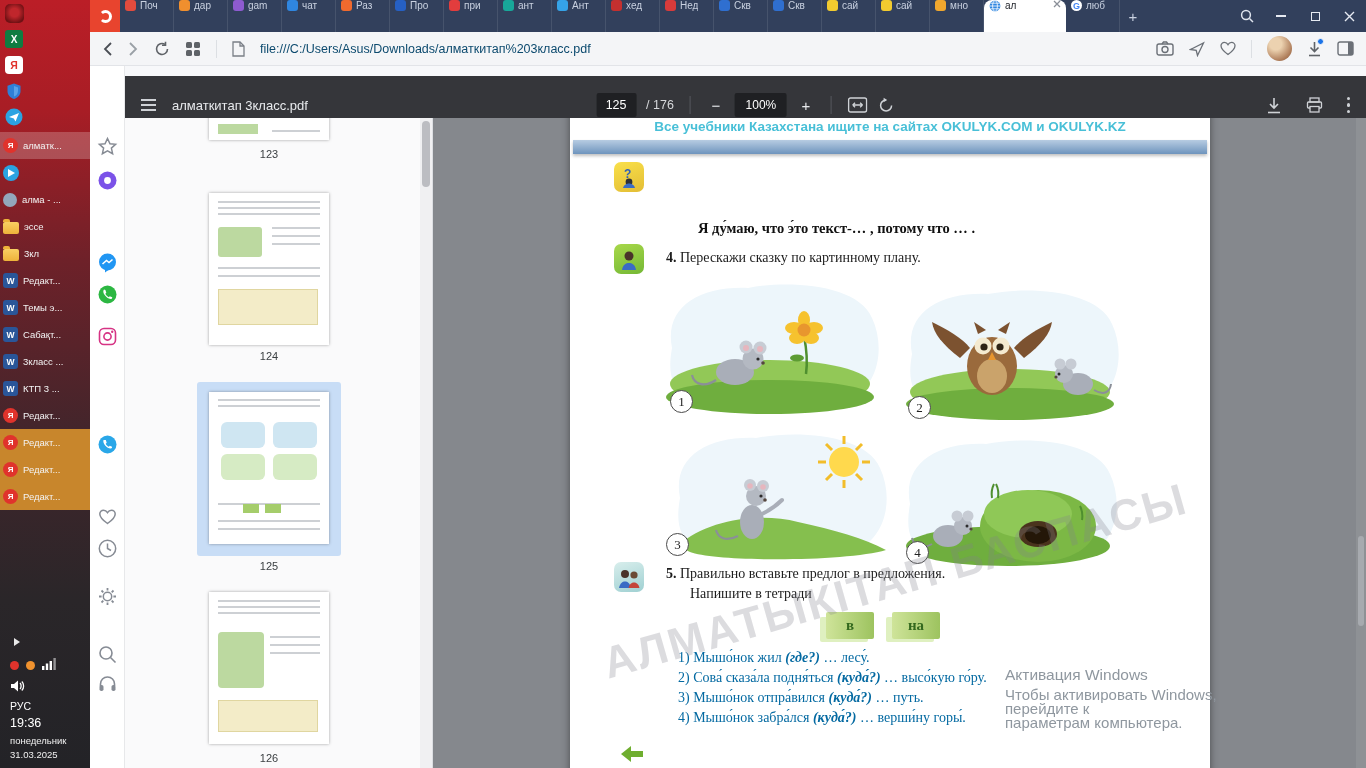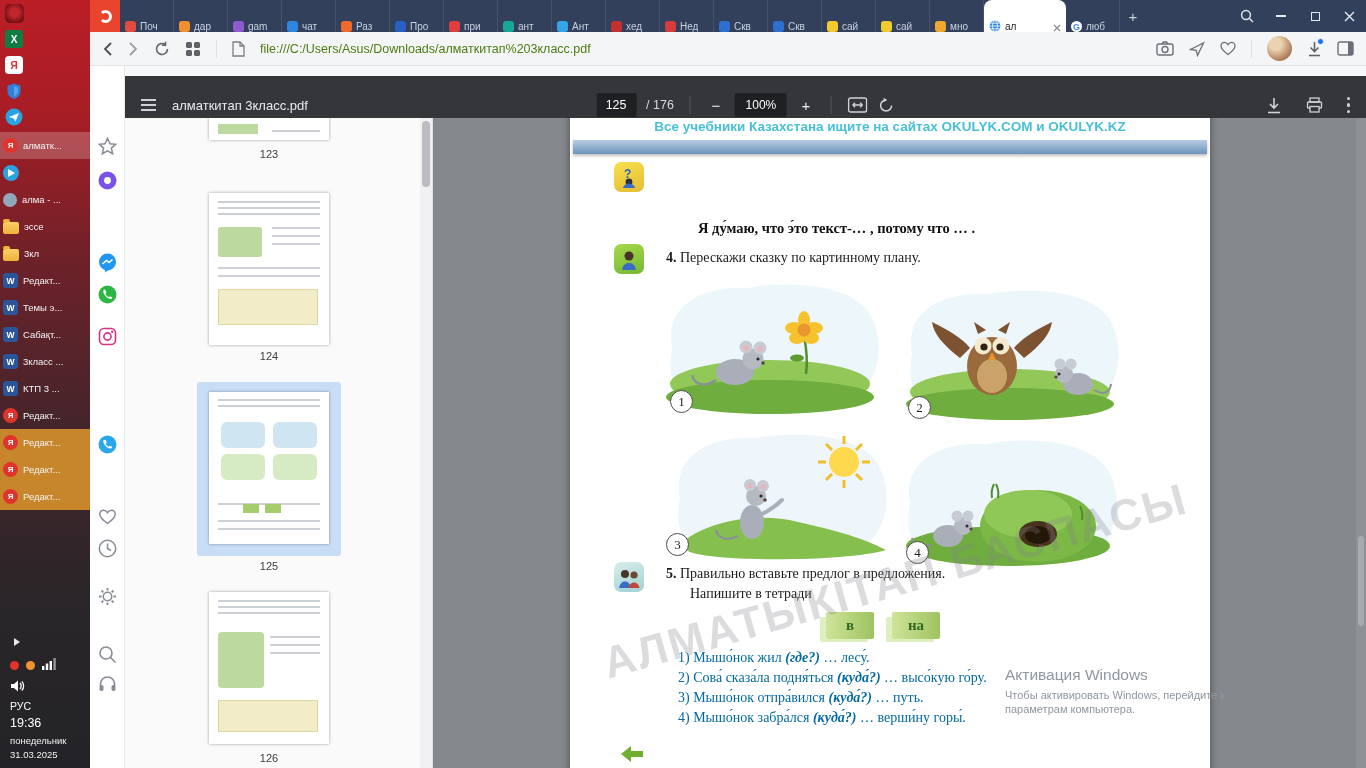--- a/index.html
+++ b/index.html
@@ -33,40 +33,40 @@
 .tb-time{font-size:12.5px;margin-bottom:4px}
 .tb-wd,.tb-date{font-size:9.5px;line-height:14px;color:#f0f0f0}
 
 
 #browser{position:absolute;left:90px;top:0;width:1276px;height:768px;background:#fff}
 
 
 #tabbar{position:absolute;left:0;top:0;width:1276px;height:32px;background:#32405c;display:flex;align-items:center}
 .ylogo{width:30px;height:32px;background:#e8442e;display:flex;align-items:center;justify-content:center;flex:none}
 .ylogo i{display:block;width:13px;height:13px;border:3px solid #fff;border-left-color:transparent;border-radius:50%}
-.tab{height:32px;width:54px;display:flex;align-items:flex-end;gap:4px;padding:0 5px;color:#c9d1e0;font-size:10px;border-right:1px solid rgba(255,255,255,.10);overflow:hidden;flex:none;cursor:default}
+.tab{height:32px;width:54px;display:flex;align-items:flex-start;gap:4px;padding:0 5px;color:#c9d1e0;font-size:10px;border-right:1px solid rgba(255,255,255,.10);overflow:hidden;flex:none;cursor:default}
 .fav{width:11px;height:11px;border-radius:3px;flex:none}
 .tab.active{background:#fff;color:#20232a;width:82px;border-radius:8px 8px 0 0;border-right:none}
 .tlbl{white-space:nowrap;overflow:hidden}
 .tab-x{margin-left:auto;flex:none}
 .f0{background:#e24b3d}.f1{background:#f08f2e}.f2{background:#8e5bd0}.f3{background:#2f86e0}
 .f4{background:#f06a2e}.f5{background:#2660c4}.f6{background:#e23d3d}.f7{background:#18a89a}
 .f8{background:#35a3e8}.f9{background:#c4302f}.f10{background:#d83b3b}.f11{background:#2f6fd0}
 .f12{background:#2f6fd0}.f13{background:#f2cb2f}.f14{background:#f2cb2f}.f15{background:#f0a72e}
 .f17{background:#fff;color:#4285f4;font-size:9px;font-weight:bold;display:flex;align-items:center;justify-content:center;border-radius:50%}
 .newtab{width:26px;height:32px;color:#c9d1e0;font-size:15px;display:flex;align-items:center;justify-content:center;flex:none}
 .tabbar-right{margin-left:auto;display:flex;align-items:center;height:32px}
 .tsearch{width:34px;height:32px;display:flex;align-items:center;justify-content:center}
 .winbtn{width:34px;height:32px;display:flex;align-items:center;justify-content:center}
 .wmin{width:10px;height:2px;background:#e6eaf2}
 .wmax{width:9px;height:9px;border:1.4px solid #e6eaf2}
 
 
 #navbar{position:absolute;left:0;top:32px;width:1276px;height:34px;background:#f4f5f7;border-bottom:1px solid #e2e4e8;display:flex;align-items:center;padding:0 12px;gap:15px}
-.url{font-size:12.5px;color:#4d7c0f;white-space:nowrap}
+.url{font-size:12.5px;color:#0c4a6e;white-space:nowrap}
 .nav-right{margin-left:auto;display:flex;align-items:center;gap:15px}
 .vsep{width:1px;height:18px;background:#dcdfe3}
 .avatar{width:25px;height:25px;border-radius:50%;background:radial-gradient(circle at 35% 32%,#ecd2b0 25%,#b07f5c 70%,#7c5236);flex:none}
 .dlwrap{position:relative}
 .dlwrap .dot{position:absolute;right:-2px;top:-3px;width:7px;height:7px;border-radius:50%;background:#1a73e8;border:1.5px solid #f4f5f7}
 
 
 #sidebar{position:absolute;left:0;top:66px;width:35px;height:702px;background:#fff;border-right:1px solid #e7e8ea}
 .sbi{position:absolute;left:7px;width:21px;height:21px}
 
@@ -123,21 +123,21 @@
 .prep{position:relative;width:48px;height:27px}
 .prep::before{content:"";position:absolute;left:-6px;top:5px;width:48px;height:25px;background:#dff0c0;border-radius:2px}
 .prep .fface{position:absolute;inset:0;background:linear-gradient(90deg,#cfe49a,#9dc35f);display:flex;align-items:center;justify-content:center;font-family:"Liberation Serif",serif;font-weight:bold;font-size:15px;color:#33691e;border-radius:2px}
 .sent{left:108px;width:470px;font-family:"Liberation Serif",serif;font-size:14px;color:#0369a1;white-space:nowrap}
 .sent .q{font-style:italic;font-weight:bold}
 .s1{top:544px}.s2{top:564px}.s3{top:584px}.s4{top:604px}
 .ex6{left:96px;top:634px;width:470px}
 .diagwm{left:-25px;top:450px;width:700px;transform:rotate(-16deg);font-weight:bold;font-size:44px;letter-spacing:2px;color:rgba(128,130,140,.28);text-align:center;white-space:nowrap;pointer-events:none}
 #activation{position:absolute;left:572px;top:548px;width:250px;color:#8f979f}
 #activation .t1{font-size:15.5px;margin-bottom:4px}
-#activation .t2{font-size:11px;line-height:14px}
+#activation .t2{font-size:15px;line-height:14px}
 svg{display:block}
 </style>
 </head>
 <body>
 
 <div id="screen">
 
   <div id="taskbar">
     <div class="pin">
         <span class="p-dark"></span>

